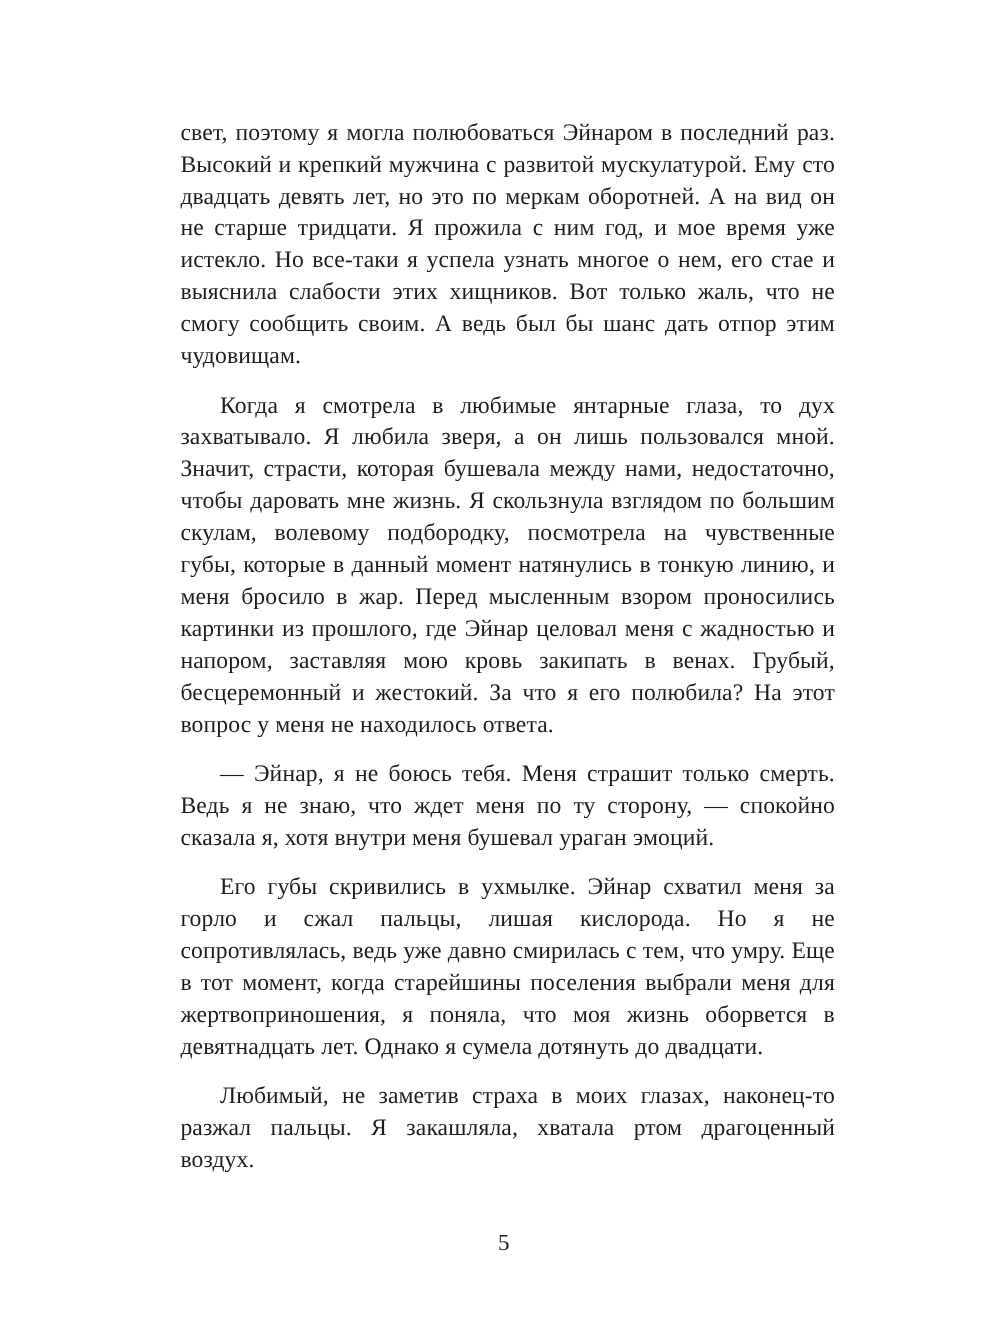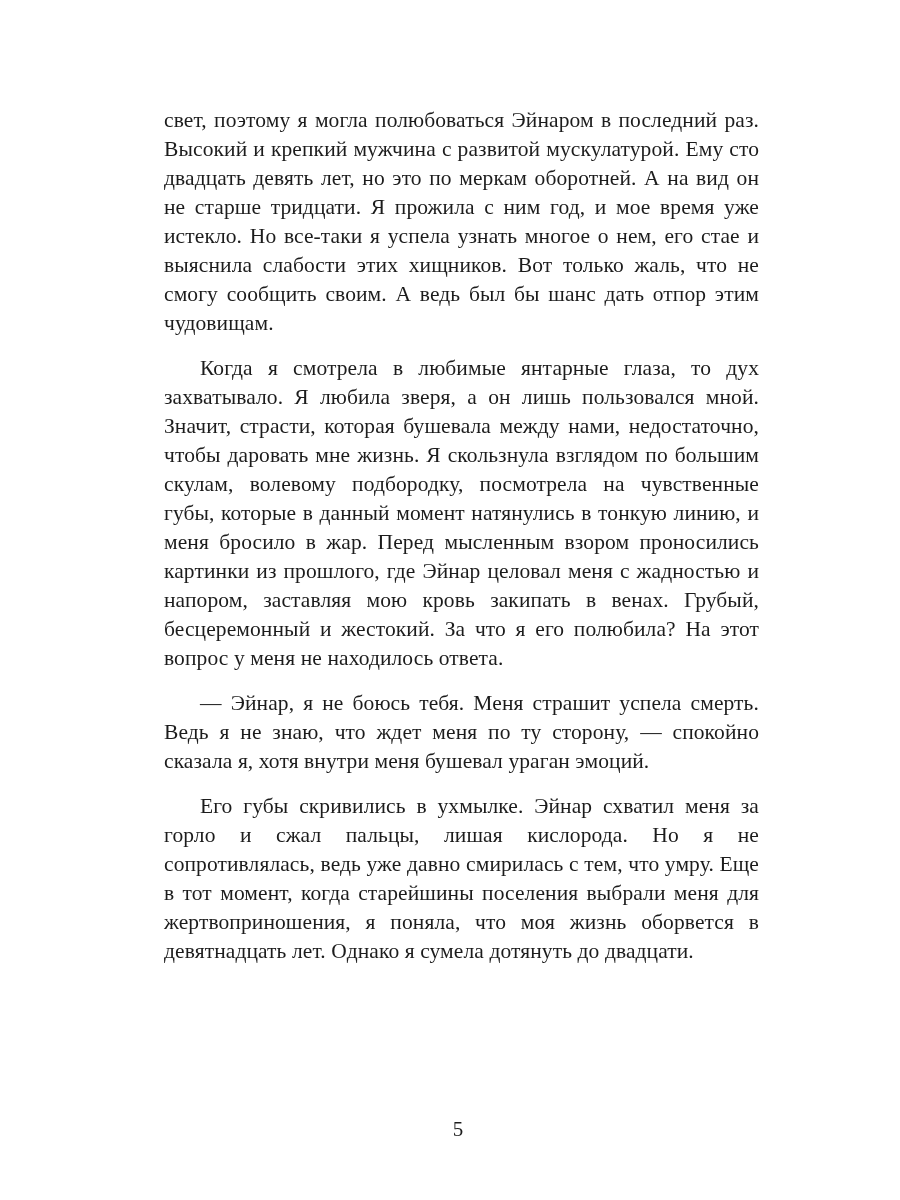--- a/index.html
+++ b/index.html
@@ -44,17 +44,18 @@
     color: #1c1c1c;
   }
 </style>
 </head>
 <body>
 
 <div class="page">
   <div class="text-block">
     <p class="no-indent">свет, поэтому я могла полюбоваться Эйнаром в последний раз. Высокий и крепкий мужчина с развитой мускулатурой. Ему сто двадцать девять лет, но это по меркам оборотней. А на вид он не старше тридцати. Я прожила с ним год, и мое время уже истекло. Но все-таки я успела узнать многое о нем, его стае и выяснила слабости этих хищников. Вот только жаль, что не смогу сообщить своим. А ведь был бы шанс дать отпор этим чудовищам.</p>
     <p>Когда я смотрела в любимые янтарные глаза, то дух захватывало. Я любила зверя, а он лишь пользовался мной. Значит, страсти, которая бушевала между нами, недостаточно, чтобы даровать мне жизнь. Я скользнула взглядом по большим скулам, волевому подбородку, посмотрела на чувственные губы, которые в данный момент натянулись в тонкую линию, и меня бросило в жар. Перед мысленным взором проносились картинки из прошлого, где Эйнар целовал меня с жадностью и напором, заставляя мою кровь закипать в венах. Грубый, бесцеремонный и жестокий. За что я его полюбила? На этот вопрос у меня не находилось ответа.</p>
-    <p>— Эйнар, я не боюсь тебя. Меня страшит успела смерть. Ведь я не знаю, что ждет меня по ту сторону, — спокойно сказала я, хотя внутри меня бушевал ураган эмоций.</p>
+    <p>— Эйнар, я не боюсь тебя. Меня страшит только смерть. Ведь я не знаю, что ждет меня по ту сторону, — спокойно сказала я, хотя внутри меня бушевал ураган эмоций.</p>
     <p>Его губы скривились в ухмылке. Эйнар схватил меня за горло и сжал пальцы, лишая кислорода. Но я не сопротивлялась, ведь уже давно смирилась с тем, что умру. Еще в тот момент, когда старейшины поселения выбрали меня для жертвоприношения, я поняла, что моя жизнь оборвется в девятнадцать лет. Однако я сумела дотянуть до двадцати.</p>
+    <p>Любимый, не заметив страха в моих глазах, наконец-то разжал пальцы. Я закашляла, хватала ртом драгоценный воздух.</p>
   </div>
   <div class="page-number">5</div>
 </div>
 
 </body></html>

